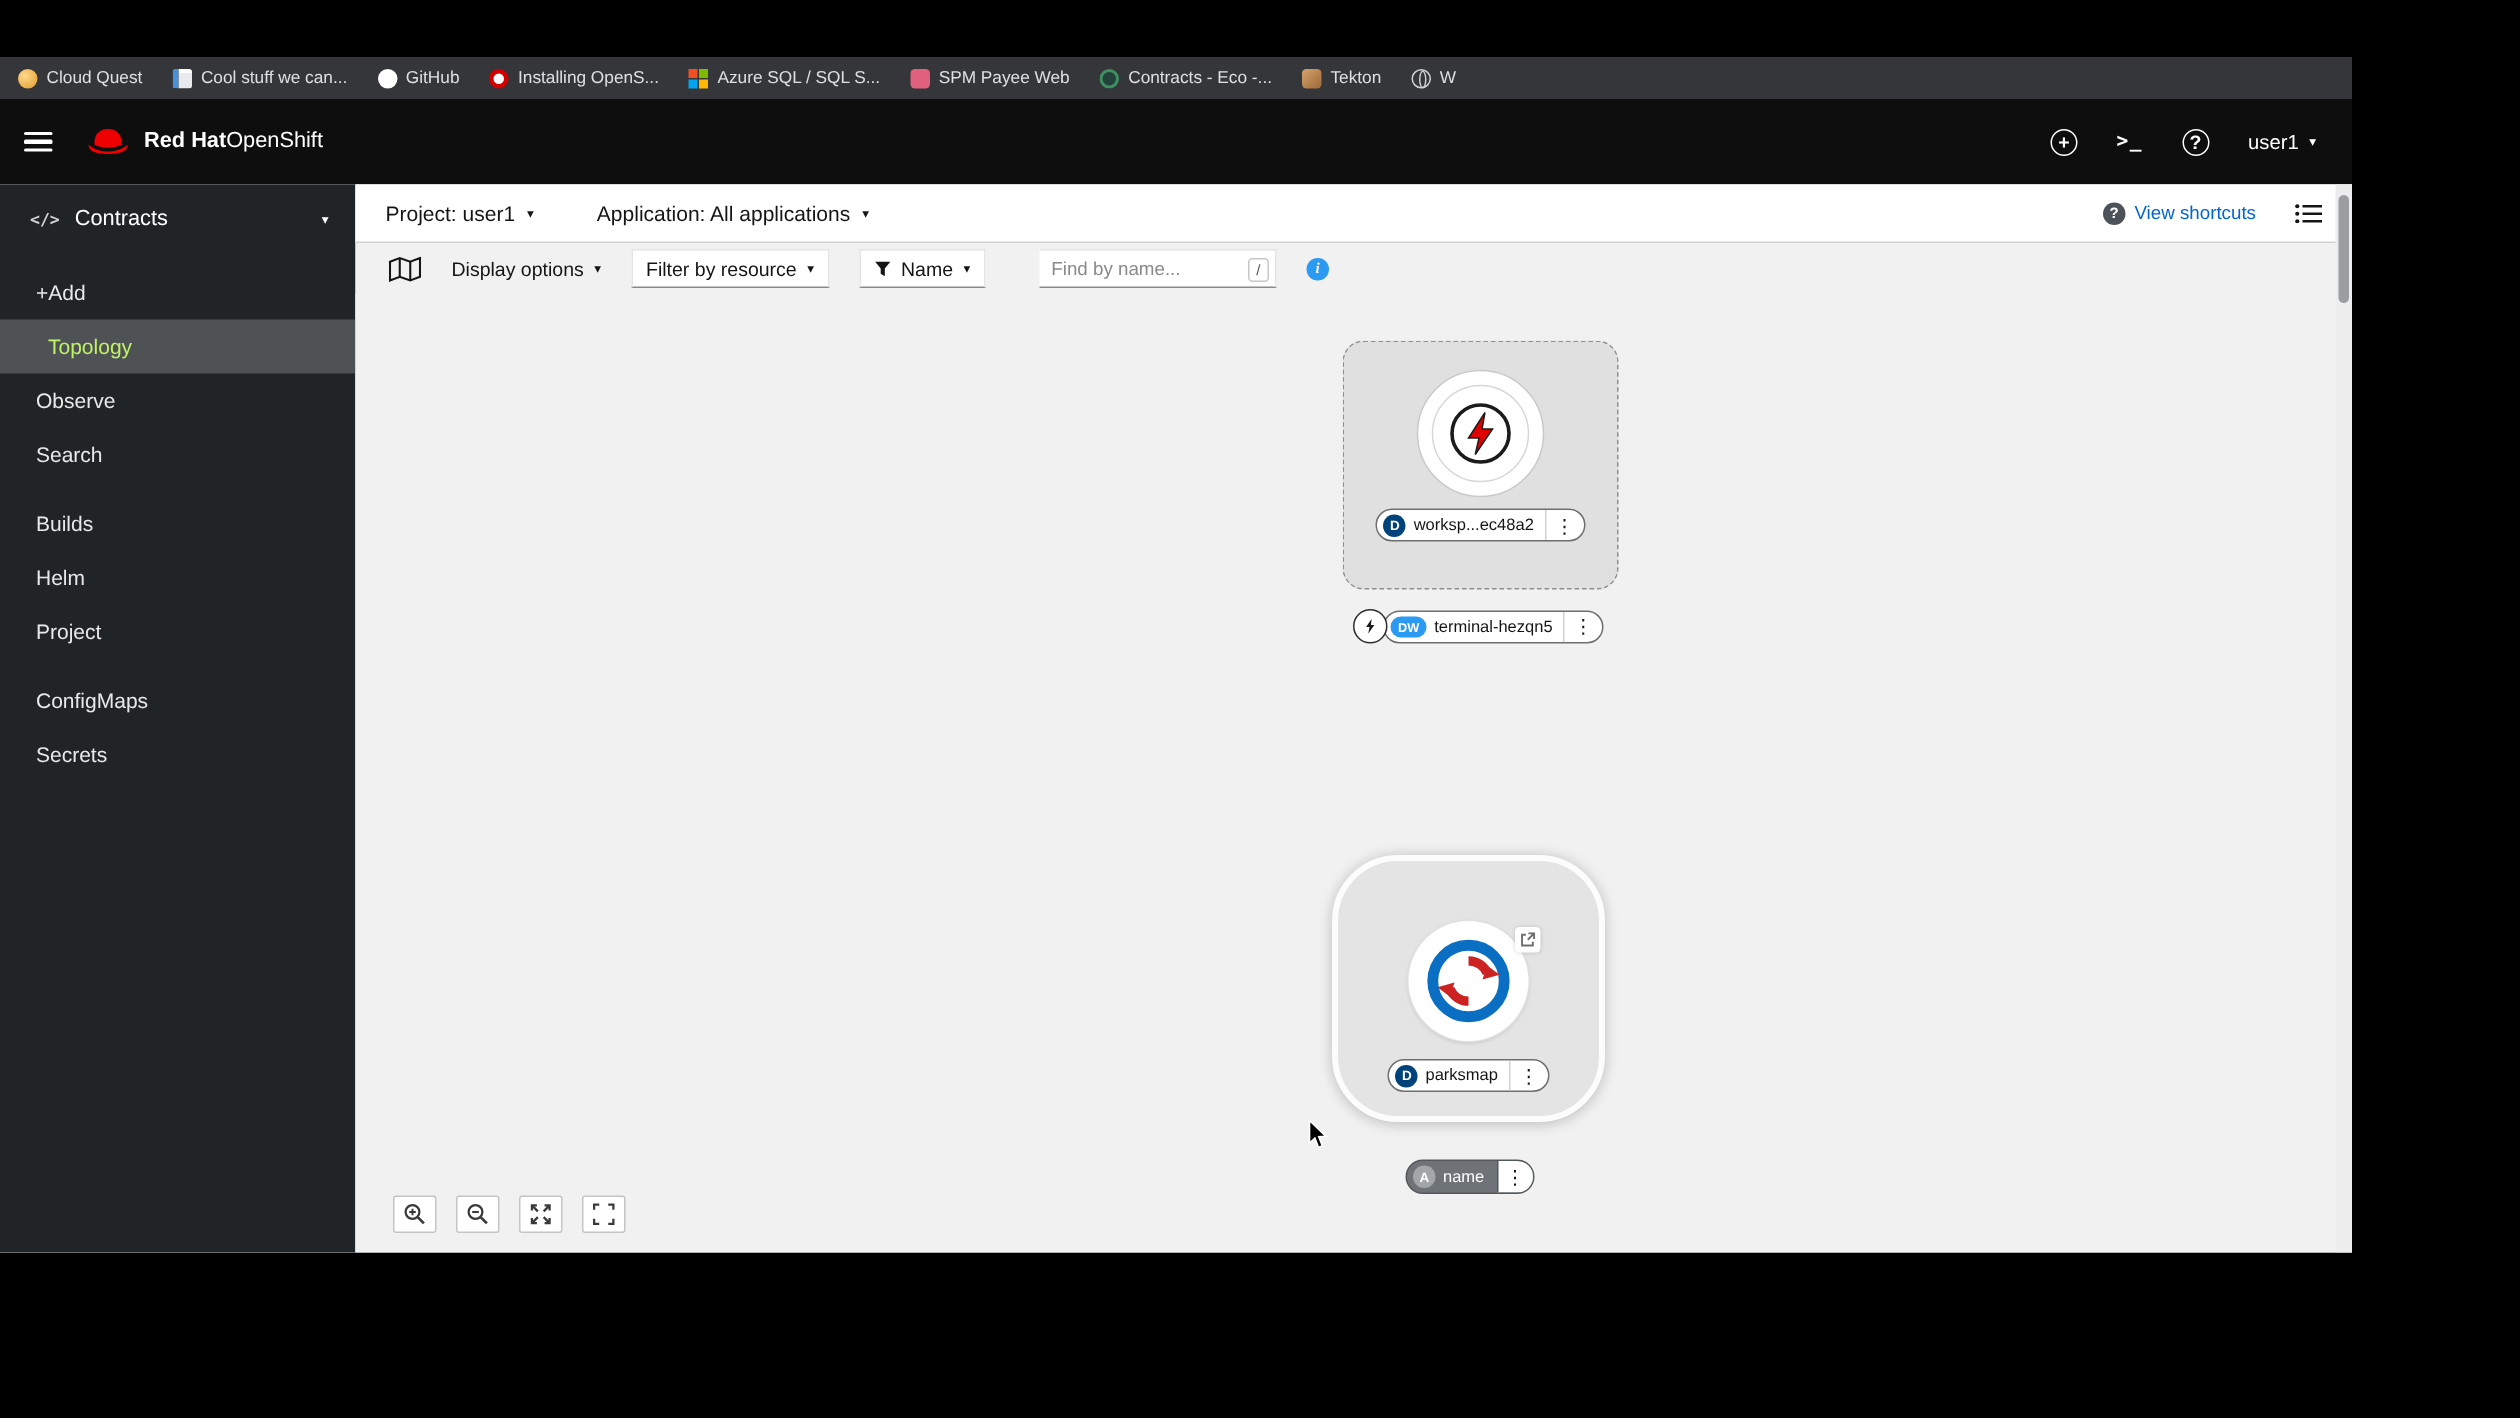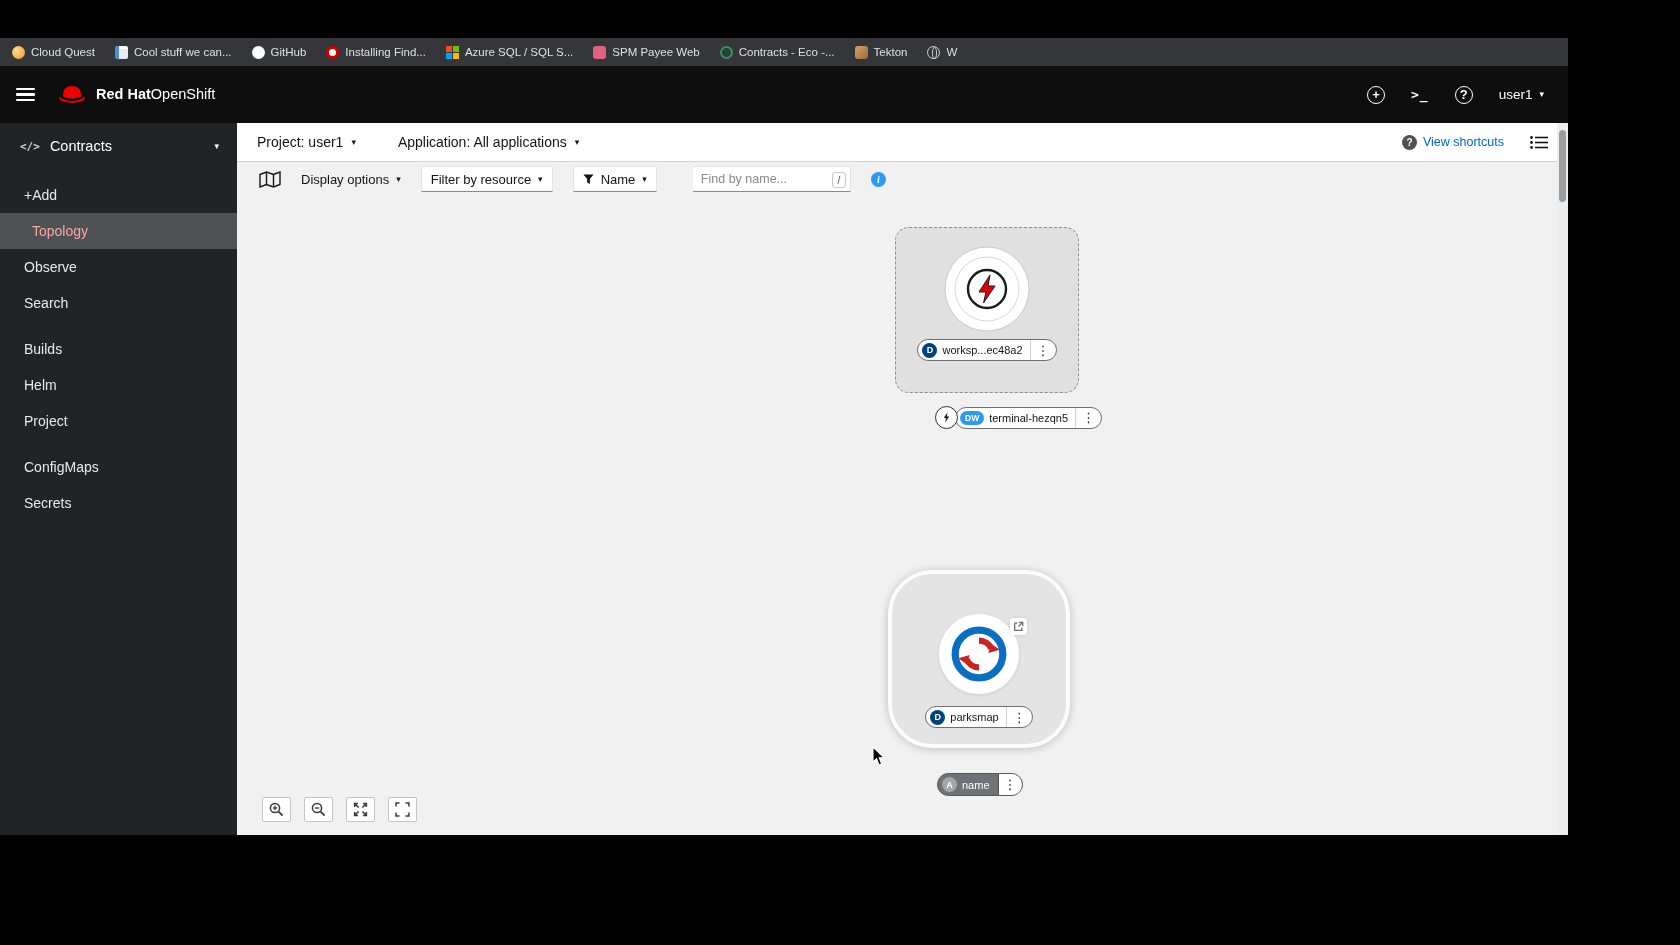--- a/index.html
+++ b/index.html
@@ -48,21 +48,21 @@
   
   .app-body { display:flex; height:712px; }
 
   
   .sidebar { width:237px; background:#212427; color:#e8e8e8; flex:none; display:flex; flex-direction:column; }
   .perspective { display:flex; align-items:center; gap:10px; padding:15px 18px 13px 20px; font-size:14.5px; color:#fff; cursor:pointer; }
   .code-icon { font-family:"DejaVu Sans Mono", monospace; font-size:11px; color:#d2d2d2; font-weight:bold; }
   .perspective .caret { margin-left:auto; }
   .nav-group { margin-top:10px; }
   .nav-item { padding:10px 24px; font-size:14px; cursor:pointer; color:#e8e8e8; }
-  .nav-item.active { background:#4f5255; color:#fca5a5;padding-left:32px; }
+  .nav-item.active { background:#4f5255; color:#bef264;padding-left:32px; }
 
   
   .main { flex:1; background:#f1f1f1; display:flex; flex-direction:column; min-width:0; }
 
   .context-bar { height:39px; background:#fff; border-bottom:1px solid #d2d2d2; display:flex; align-items:center; padding:0 20px; flex:none; }
   .ctx-select { display:flex; align-items:center; gap:8px; font-size:14px; color:#151515; cursor:pointer; }
   .ctx-select + .ctx-select { margin-left:42px; }
   .ctx-right { margin-left:auto; display:flex; align-items:center; gap:26px; }
   .view-shortcuts { display:flex; align-items:center; gap:6px; font-size:12.5px; color:#06c; cursor:pointer; }
   .q-filled { width:15px; height:15px; border-radius:50%; background:#4d5258; color:#fff; font-size:10px; font-weight:bold; display:flex; align-items:center; justify-content:center; }
@@ -84,21 +84,21 @@
   .label-pill { display:inline-flex; align-items:center; height:22px; background:#fff; border:1px solid #6f6f6f; border-radius:12px; font-size:11px; color:#151515; overflow:hidden; cursor:pointer; }
   .pill-main { display:flex; align-items:center; gap:5px; padding:0 7px 0 4px; height:100%; }
   .badge-circle { width:15px; height:15px; border-radius:50%; background:#00427a; color:#fff; font-size:9px; font-weight:bold; display:flex; align-items:center; justify-content:center; flex:none; }
   .badge-rect { height:14px; padding:0 5px; border-radius:7px; background:#2b9af3; color:#fff; font-size:8.5px; font-weight:bold; display:flex; align-items:center; flex:none; }
   .pill-kebab { border-left:1px solid #d2d2d2; padding:0 6px; font-size:13px; color:#151515; display:flex; align-items:center; height:100%; cursor:pointer; }
 
   .workspace-box { position:absolute; left:658px; top:31px; width:184px; height:166px; background:#e0e0e0;
                    border:1.6px dashed #8f8f8f; border-radius:14px; display:flex; flex-direction:column; align-items:center; cursor:pointer; }
   .workspace-box .node-icon { margin-top:18px; }
 
-  .terminal-node { position:absolute; left:698px; top:210px; display:flex; align-items:center; cursor:pointer; }
+  .terminal-node { position:absolute; left:665px; top:210px; display:flex; align-items:center; cursor:pointer; }
   .terminal-circle { width:23px; height:23px; border-radius:50%; background:#fff; border:1.7px solid #2e2e2e; display:flex; align-items:center; justify-content:center; margin-right:-3px; z-index:2; flex:none; }
 
   .parksmap-group { position:absolute; left:651px; top:374px; width:182px; height:178px; background:#e4e4e4;
                     border:4px solid #fcfcfc; border-radius:44px; box-shadow:0 1px 9px rgba(0,0,0,0.22);
                     display:flex; flex-direction:column; align-items:center; cursor:pointer; }
   .parksmap-circle { margin-top:40px; width:80px; height:80px; border-radius:50%; background:#fff;
                      box-shadow:0 0 0 1px #e0e0e0, 0 1px 3px rgba(0,0,0,0.18);
                      display:flex; align-items:center; justify-content:center; }
   .parksmap-group .label-pill { margin-top:12px; }
   .external-link { position:absolute; left:118px; top:44px; width:17px; height:17px; background:#fff; border-radius:3px; display:flex; align-items:center; justify-content:center; cursor:pointer; box-shadow:0 0 3px rgba(0,0,0,0.15); }
@@ -130,21 +130,21 @@
       <span class="bookmark">
           <span class="favicon f-coolstuff"></span>
           <span>Cool stuff we can...</span>
         </span>
       <span class="bookmark">
           <span class="favicon f-github"></span>
           <span>GitHub</span>
         </span>
       <span class="bookmark">
           <span class="favicon f-openshift"></span>
-          <span>Installing Find...</span>
+          <span>Installing OpenS...</span>
         </span>
       <span class="bookmark">
           <span class="favicon f-azure"></span>
           <span>Azure SQL / SQL S...</span>
         </span>
       <span class="bookmark">
           <span class="favicon f-spm"></span>
           <span>SPM Payee Web</span>
         </span>
       <span class="bookmark">

